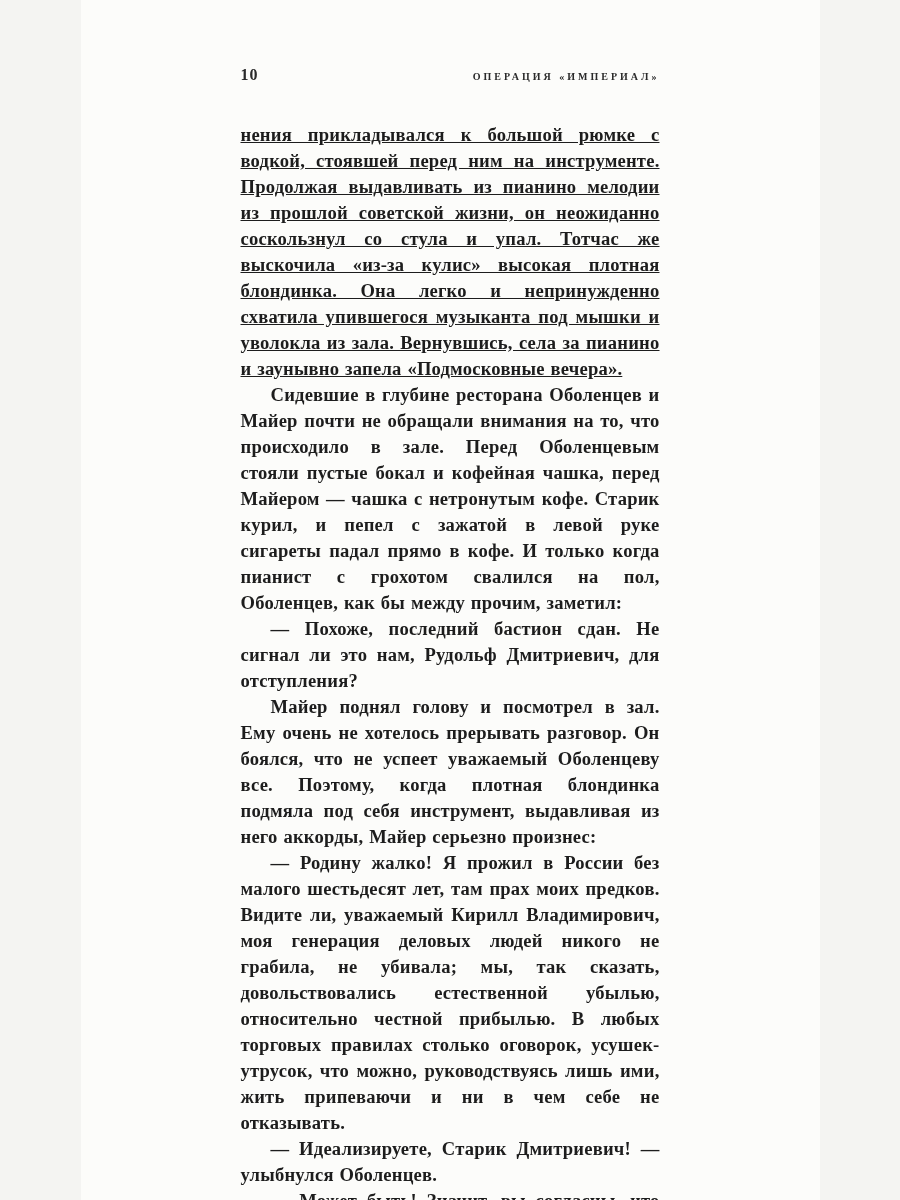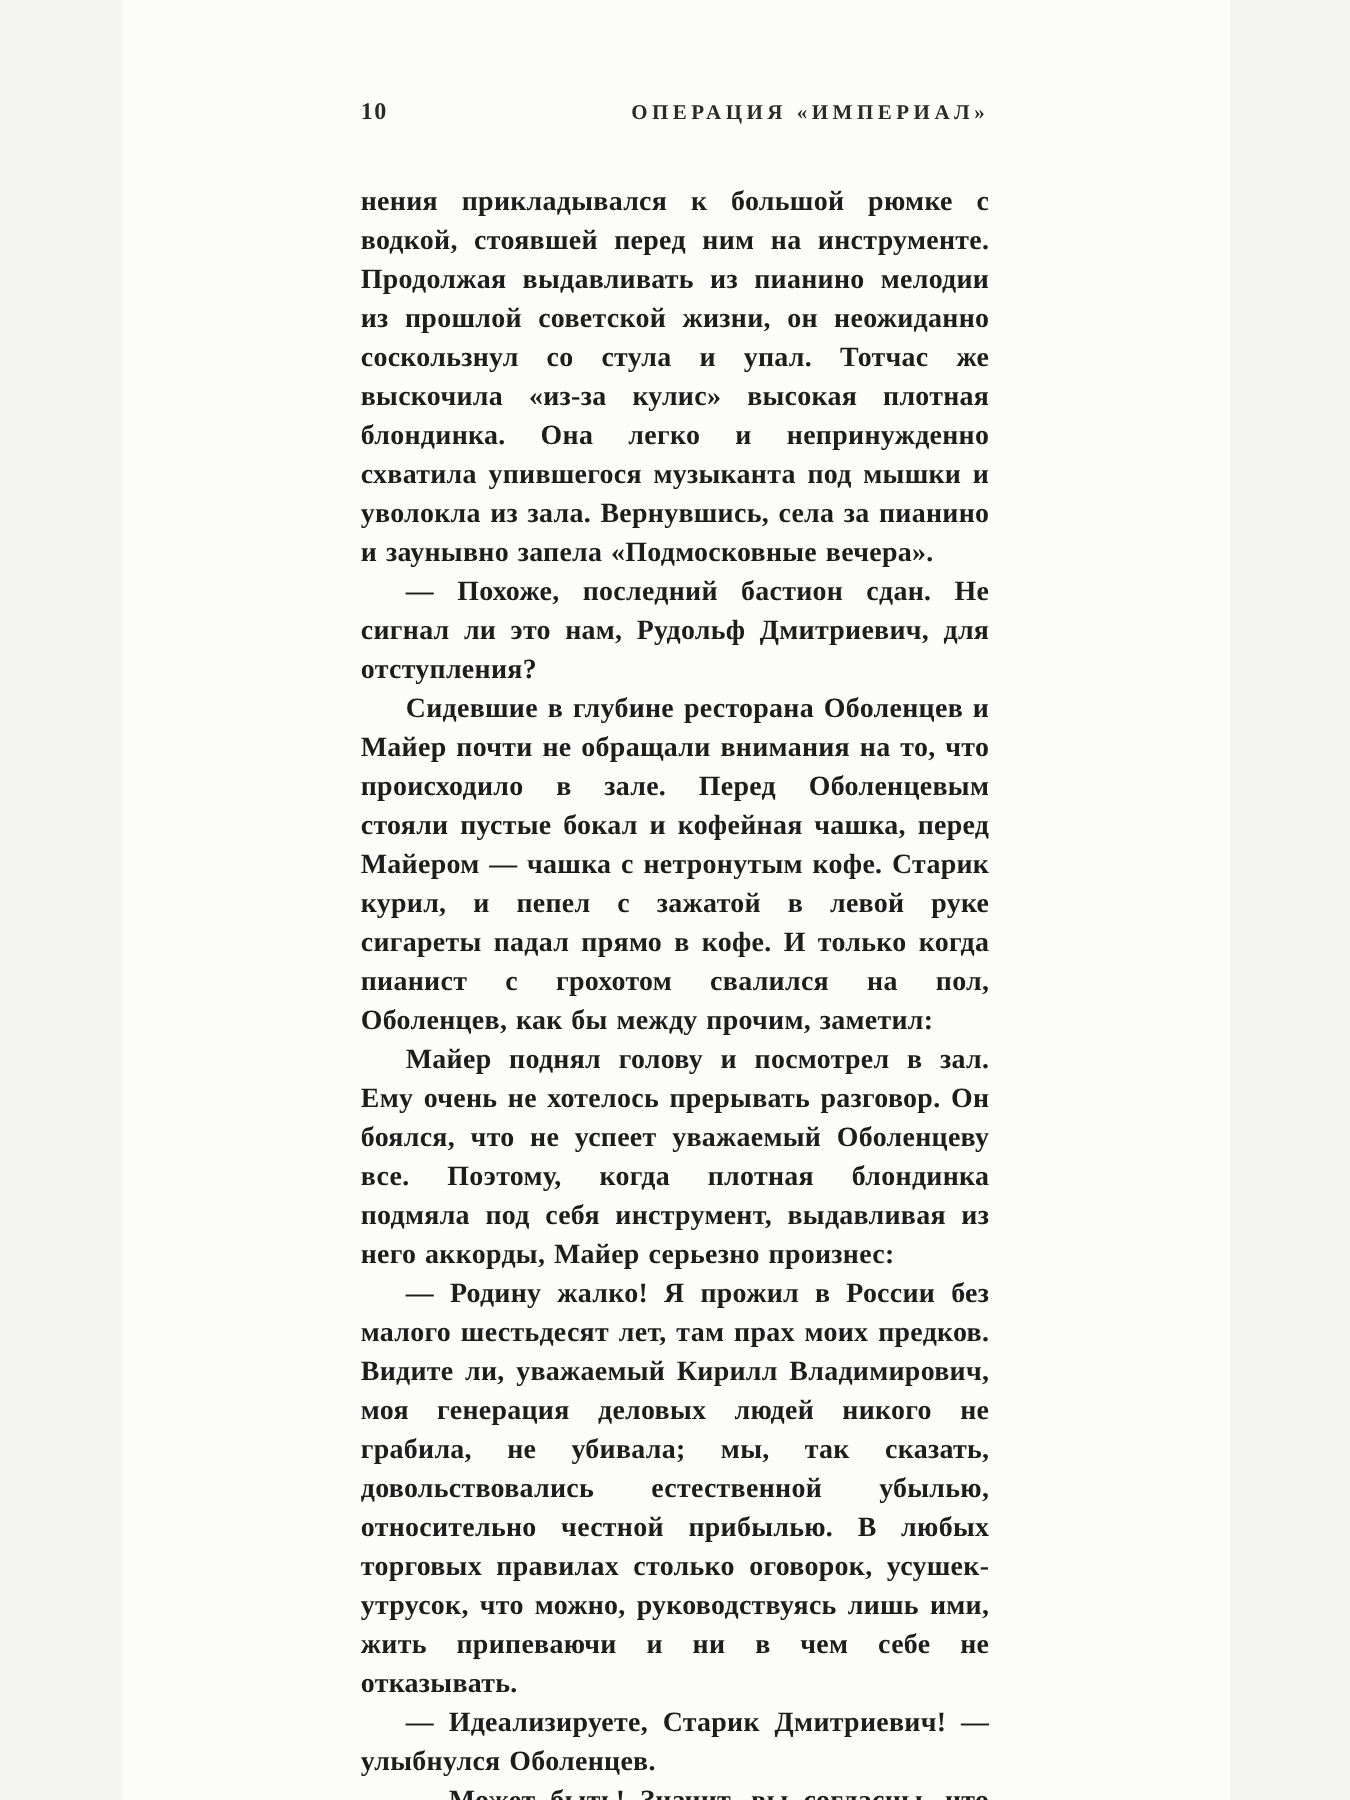--- a/index.html
+++ b/index.html
@@ -26,54 +26,55 @@
     font-size: 15px;
     font-weight: 600;
     color: #2a2a2a;
   }
   .page-number {
     letter-spacing: 1px;
     font-size: 16px;
   }
   .running-title {
     letter-spacing: 3px;
-    font-size: 14px;
+    font-size: 10px;
     text-transform: uppercase;
   }
   .body-text {
     margin-top: 38px;
     font-size: 18.6px;
     line-height: 26px;
     font-weight: 600;
     text-align: justify;
     letter-spacing: 0.2px;
     word-spacing: 1px;
     color: #1d1d1d;
   }
   .body-text p {
     margin: 0;
     text-indent: 30px;
   }
   .body-text p.continuation {
     text-indent: 0;
+    text-decoration: underline;
   }
 </style>
 </head>
 <body>
 
 <div class="page">
 
   <div class="running-header">
     <span class="page-number">10</span>
     <span class="running-title">ОПЕРАЦИЯ «ИМПЕРИАЛ»</span>
   </div>
 
   <div class="body-text">
     <p class="continuation">нения прикладывался к большой рюмке с водкой, стоявшей перед ним на инструменте. Продолжая выдавливать из пианино мелодии из прошлой советской жизни, он неожиданно соскользнул со стула и упал. Тотчас же выскочила «из-за кулис» высокая плотная блондинка. Она легко и непринужденно схватила упившегося музыканта под мышки и уволокла из зала. Вернувшись, села за пианино и заунывно запела «Подмосковные вечера».</p>
+    <p>Сидевшие в глубине ресторана Оболенцев и Майер почти не обращали внимания на то, что происходило в зале. Перед Оболенцевым стояли пустые бокал и кофейная чашка, перед Майером — чашка с нетронутым кофе. Старик курил, и пепел с зажатой в левой руке сигареты падал прямо в кофе. И только когда пианист с грохотом свалился на пол, Оболенцев, как бы между прочим, заметил:</p>
     <p>— Похоже, последний бастион сдан. Не сигнал ли это нам, Рудольф Дмитриевич, для отступления?</p>
-    <p>Сидевшие в глубине ресторана Оболенцев и Майер почти не обращали внимания на то, что происходило в зале. Перед Оболенцевым стояли пустые бокал и кофейная чашка, перед Майером — чашка с нетронутым кофе. Старик курил, и пепел с зажатой в левой руке сигареты падал прямо в кофе. И только когда пианист с грохотом свалился на пол, Оболенцев, как бы между прочим, заметил:</p>
     <p>Майер поднял голову и посмотрел в зал. Ему очень не хотелось прерывать разговор. Он боялся, что не успеет уважаемый Оболенцеву все. Поэтому, когда плотная блондинка подмяла под себя инструмент, выдавливая из него аккорды, Майер серьезно произнес:</p>
     <p>— Родину жалко! Я прожил в России без малого шестьдесят лет, там прах моих предков. Видите ли, уважаемый Кирилл Владимирович, моя генерация деловых людей никого не грабила, не убивала; мы, так сказать, довольствовались естественной убылью, относительно честной прибылью. В любых торговых правилах столько оговорок, усушек-утрусок, что можно, руководствуясь лишь ими, жить припеваючи и ни в чем себе не отказывать.</p>
     <p>— Идеализируете, Старик Дмитриевич! — улыбнулся Оболенцев.</p>
     <p>— Может быть! Значит, вы согласны, что мы способны и на идеализм.</p>
   </div>
 
 </div>
 
 </body></html>

